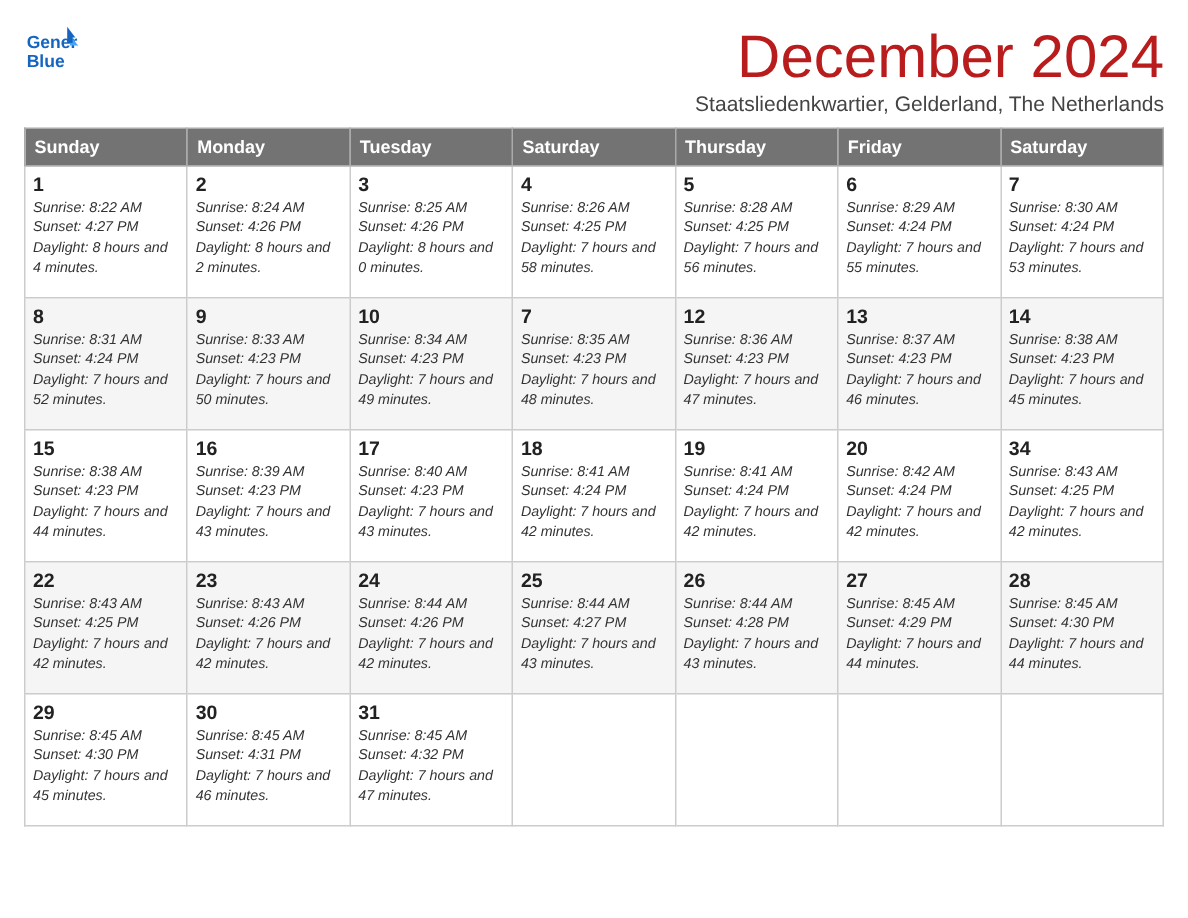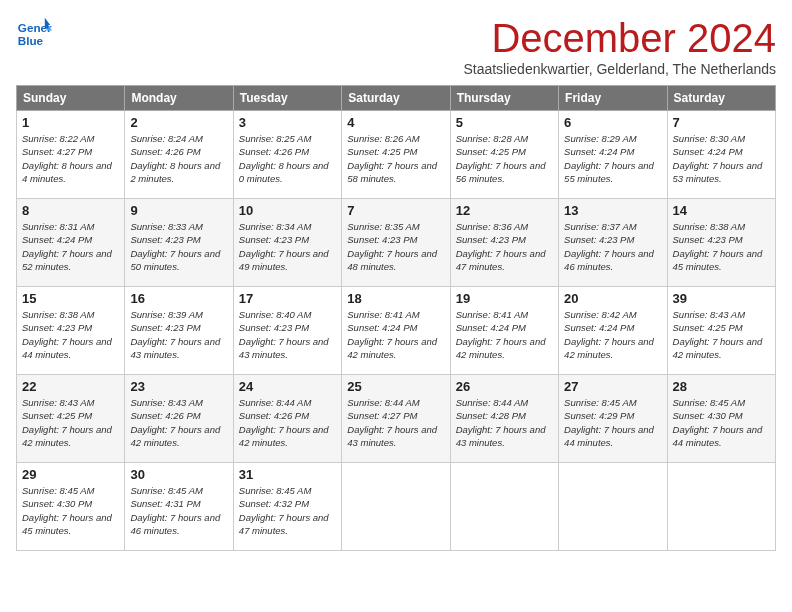--- a/index.html
+++ b/index.html
@@ -191,21 +191,21 @@
         </td>
         <td>
           <span class="day-num">19</span>
           <div class="day-info">Sunrise: 8:41 AM<br>Sunset: 4:24 PM<br>Daylight: 7 hours and 42 minutes.</div>
         </td>
         <td>
           <span class="day-num">20</span>
           <div class="day-info">Sunrise: 8:42 AM<br>Sunset: 4:24 PM<br>Daylight: 7 hours and 42 minutes.</div>
         </td>
         <td>
-          <span class="day-num">39</span>
+          <span class="day-num">34</span>
           <div class="day-info">Sunrise: 8:43 AM<br>Sunset: 4:25 PM<br>Daylight: 7 hours and 42 minutes.</div>
         </td>
       </tr>
       <tr>
         <td>
           <span class="day-num">22</span>
           <div class="day-info">Sunrise: 8:43 AM<br>Sunset: 4:25 PM<br>Daylight: 7 hours and 42 minutes.</div>
         </td>
         <td>
           <span class="day-num">23</span>

